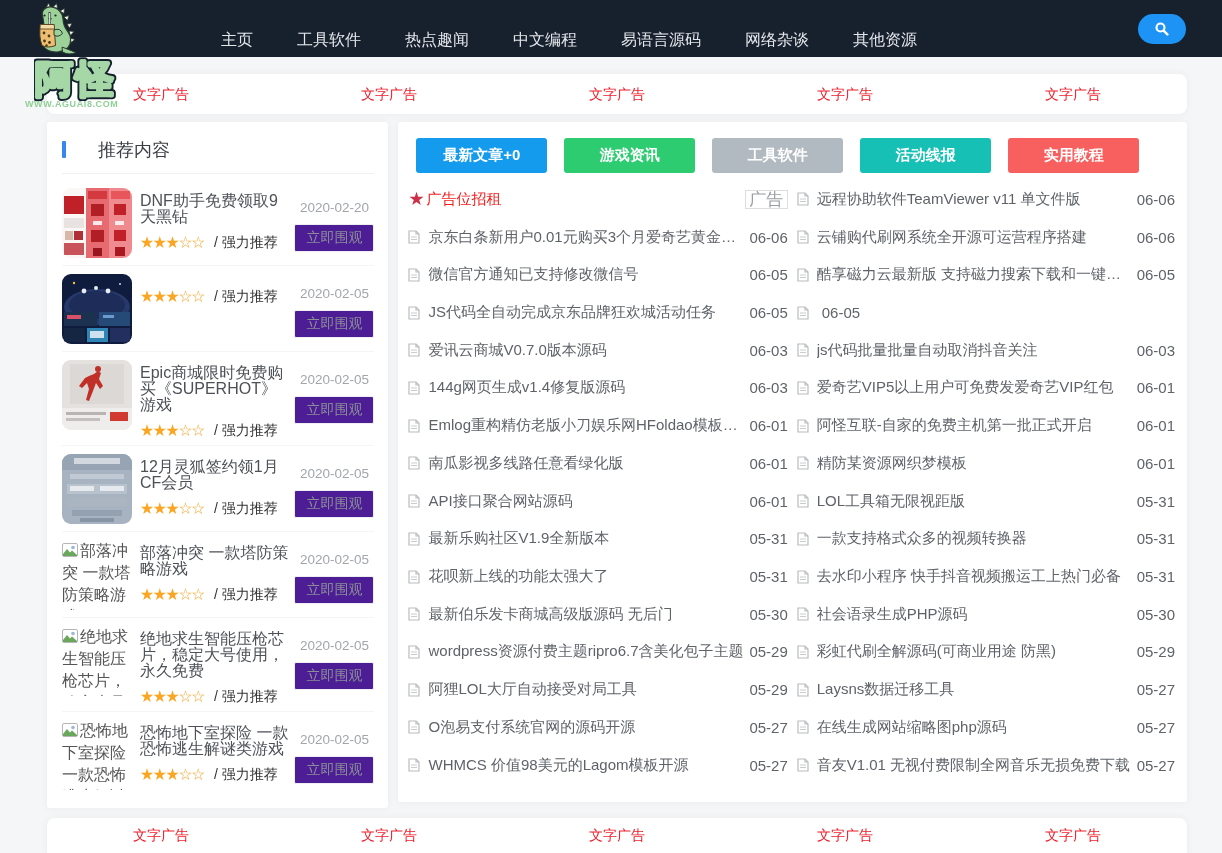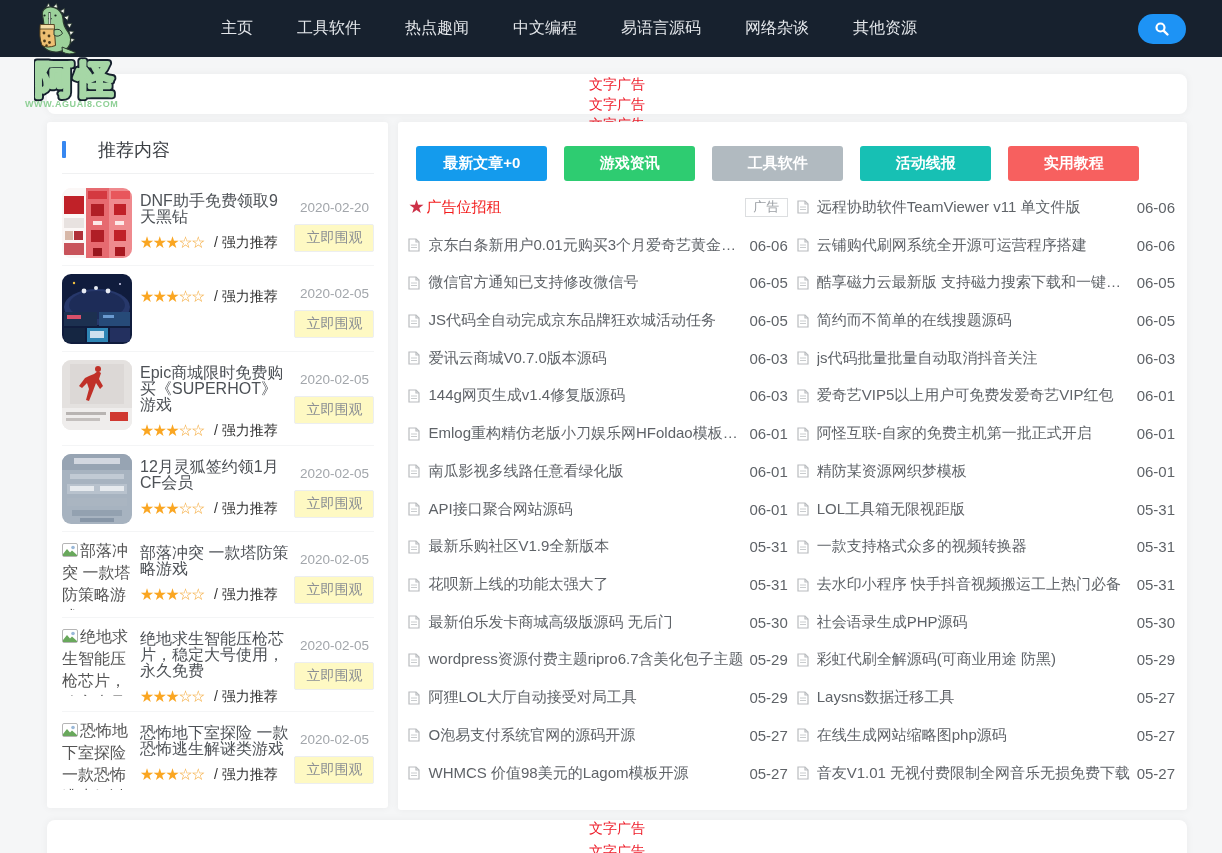--- a/index.html
+++ b/index.html
@@ -7,25 +7,25 @@
 html,body { width:1222px; height:853px; overflow:hidden; }
 body { font-family:"Liberation Sans",sans-serif; background:#f5f6f7; position:relative; }
 a { text-decoration:none; }
 
 .nav { height:57px; background:#17212e; position:relative; }
 .logo { position:absolute; left:34px; top:2px; height:54px; display:flex;flex-direction:column; }
 .dino { width:48px; height:53px; }
 .logowrap { position:relative; width:92px; }
 .logotxt2 { position:absolute; left:0; top:-1px; }
 .logosub { position:absolute; left:-9px; top:44px; width:105px; font-size:9px; font-weight:bold; color:#8fd096; letter-spacing:0.6px; white-space:nowrap; }
-.menu { position:absolute; left:199px; top:0; height:57px; display:flex; align-items:center; list-style:none; }
+.menu { position:absolute; left:199px; top:12px; height:57px; display:flex; align-items:center; list-style:none; }
 .menu li { padding:0 22px; font-size:16px; color:#e3e6ea; }
 .search { position:absolute; right:36px; top:14px; width:48px; height:30px; border-radius:15px; background:#1d93f5; display:flex; align-items:center; justify-content:center; }
 
-.adbar { width:1140px; margin-left:47px; height:40px; background:#fff; box-shadow:0 0 8px rgba(0,0,0,.05); display:flex; border-radius:8px;flex-direction:column; }
+.adbar { width:1140px; margin-left:47px; height:40px; background:#fff; box-shadow:0 0 8px rgba(0,0,0,.05); display:flex; border-radius:8px; }
 .adbar.top { margin-top:16.5px; }
 .adbar.bot { margin-top:10px; height:41px; }
 .adbar span { flex:1; display:flex; align-items:center; justify-content:center; font-size:14px; color:#ee1b28; padding-top:2px; }
 .adbar.bot span { font-size:14px; padding-top:0; padding-bottom:5px; }
 
 .main { width:1140px; margin-left:47px; margin-top:8px; display:flex; align-items:flex-start; }
 .card { background:#fff; box-shadow:0 0 8px rgba(0,0,0,.05); border-radius:3px; }
 
 .side { width:369px; padding:15px 14px 18px 15px; }
 .sidehead { display:flex; align-items:center; height:26px; margin-bottom:10px;gap:26px; }
@@ -39,42 +39,42 @@
 .thumb svg { display:block; }
 .altbox { width:70px; height:70px; flex:none; overflow:hidden; font-size:16px; line-height:22px; color:#545454; word-break:break-all; }
 .altbox .bimg { display:inline-block; width:16px; height:16px; vertical-align:-2px; margin-right:2px; }
 .recmid { flex:1; min-width:0; padding:5px 6px 0 8px; }
 .rectitle { font-size:16px; line-height:16px; color:#4d5156; display:block; }
 .recmeta { margin-top:9px; font-size:14px; line-height:16px; color:#333; white-space:nowrap; }
 .stars { color:#faa622; font-size:14px; letter-spacing:-1.2px; margin-right:6px; }
 .stars .hollow { color:#f5ad42; }
 .recright { width:80px; flex:none; text-align:center; }
 .recdate { margin-top:12px; font-size:13.5px; color:#a2a6ab; white-space:nowrap; }
-.recbtn { margin-top:9px; width:80px; height:28px; border:1px solid #eceef0; border-radius:2px; background:#fef9c3; display:flex; align-items:center; justify-content:center; font-size:14px; color:#8b8f94; }
-
-.rightcard { width:856px; margin-left:10px; padding:24px 12px 18px 10px; }
+.recbtn { margin-top:9px; width:80px; height:28px; border:1px solid #eceef0; border-radius:2px; background:#4c1d95; display:flex; align-items:center; justify-content:center; font-size:14px; color:#8b8f94; }
+
+.rightcard { width:856px; margin-left:10px; padding:16px 12px 18px 10px; }
 .btnrow { display:flex; margin-left:8px; }
 .btnrow a { width:130.5px; height:35px; margin-right:17.5px; border-radius:3px; display:flex; align-items:center; justify-content:center; font-size:15px; font-weight:bold; color:#fff; }
 .btnrow a:last-child { margin-right:0; }
 .b-blue { background:#149bed; }
 .b-green { background:#2ecc71; }
 .b-gray { background:#b1bac0; }
 .b-teal { background:#17c0b4; }
 .b-red { background:#f7605f; }
 .listwrap { display:flex; margin-top:8px; }
 .col { flex:1 1 50%; list-style:none; min-width:0; }
 .col.c1 { padding-right:4px; }
 .col.c2 { padding-left:5px; }
 .col li { height:37.72px; display:flex; align-items:center; }
 .doc { flex:none; width:12px; height:14px; margin-right:8px; }
 .col li a { flex:1; min-width:0; font-size:15px; color:#5f6368; white-space:nowrap; overflow:hidden; text-overflow:ellipsis; }
 .col li .dt { flex:none; margin-left:5px; font-size:15px; color:#5f6368; }
 .redstar { color:#cd3148; font-size:16px; margin-right:2px; line-height:1; }
 .adlink { font-size:16px; color:#f21c1c !important; }
-.adtag { flex:none; width:43px; height:19px; border:1px solid #dcdee0; color:#9a9ea3; font-size:13px; display:flex; align-items:center; justify-content:center; }
+.adtag { flex:none; width:43px; height:19px; border:1px solid #dcdee0; color:#9a9ea3; font-size:17px; display:flex; align-items:center; justify-content:center; }
 </style>
 </head>
 <body>
 <div class="nav">
   <div class="logo">
     <svg class="dino" viewBox="0 0 48 53">
       <path d="M12 6 l2.5 -5 2 4.5 z M19 5.5 l3.5 -4 1.2 4.5 z M26 9 l4.5 -2.5 -0.5 5 z M30 15 l5 -1.5 -1.5 5 z M33 22 l5 -0.5 -2.5 4.5 z M35 29 l5 0.5 -3.5 4 z M36 36 l5 1.5 -4 3 z" fill="#f6f6f0" stroke="#2a3a2e" stroke-width="0.8" stroke-linejoin="round"></path>
       <path d="M9 16 C6.5 9 11 4.5 17 5 C24 5.6 29 11 29 17 C29 22 31 26 34 30 C37 34 38 41 34 45.5 C29 50.5 20 51 14.5 48.5 C9 46 7.5 41 8.5 36.5 C9.5 32 11 28 10 23 Z" fill="#9cd19a" stroke="#2a3a2e" stroke-width="1.2"></path>
       <circle cx="10.5" cy="13.5" r="1.1" fill="#1c2a22"></circle>
       <circle cx="21.5" cy="13.5" r="1.1" fill="#1c2a22"></circle>
@@ -466,21 +466,20 @@
             </svg>
             <a href="#">酷享磁力云最新版 支持磁力搜索下载和一键推送</a>
             <span class="dt">06-05</span>
           </li>
         <li>
             <svg class="doc" viewBox="0 0 12 14">
               <path d="M1 1 h7 l3 3 v9 h-10 z" fill="none" stroke="#b9bcbf" stroke-width="1.2"></path>
               <path d="M8 1 v3 h3" fill="none" stroke="#b9bcbf" stroke-width="1.2"></path>
               <path d="M3 7 h6 M3 9.5 h6" stroke="#c9ccce" stroke-width="1"></path>
             </svg>
-            <a href="#">简约而不简单的在线搜题源码</a>
             <span class="dt">06-05</span>
           </li>
         <li>
             <svg class="doc" viewBox="0 0 12 14">
               <path d="M1 1 h7 l3 3 v9 h-10 z" fill="none" stroke="#b9bcbf" stroke-width="1.2"></path>
               <path d="M8 1 v3 h3" fill="none" stroke="#b9bcbf" stroke-width="1.2"></path>
               <path d="M3 7 h6 M3 9.5 h6" stroke="#c9ccce" stroke-width="1"></path>
             </svg>
             <a href="#">js代码批量批量自动取消抖音关注</a>
             <span class="dt">06-03</span>

